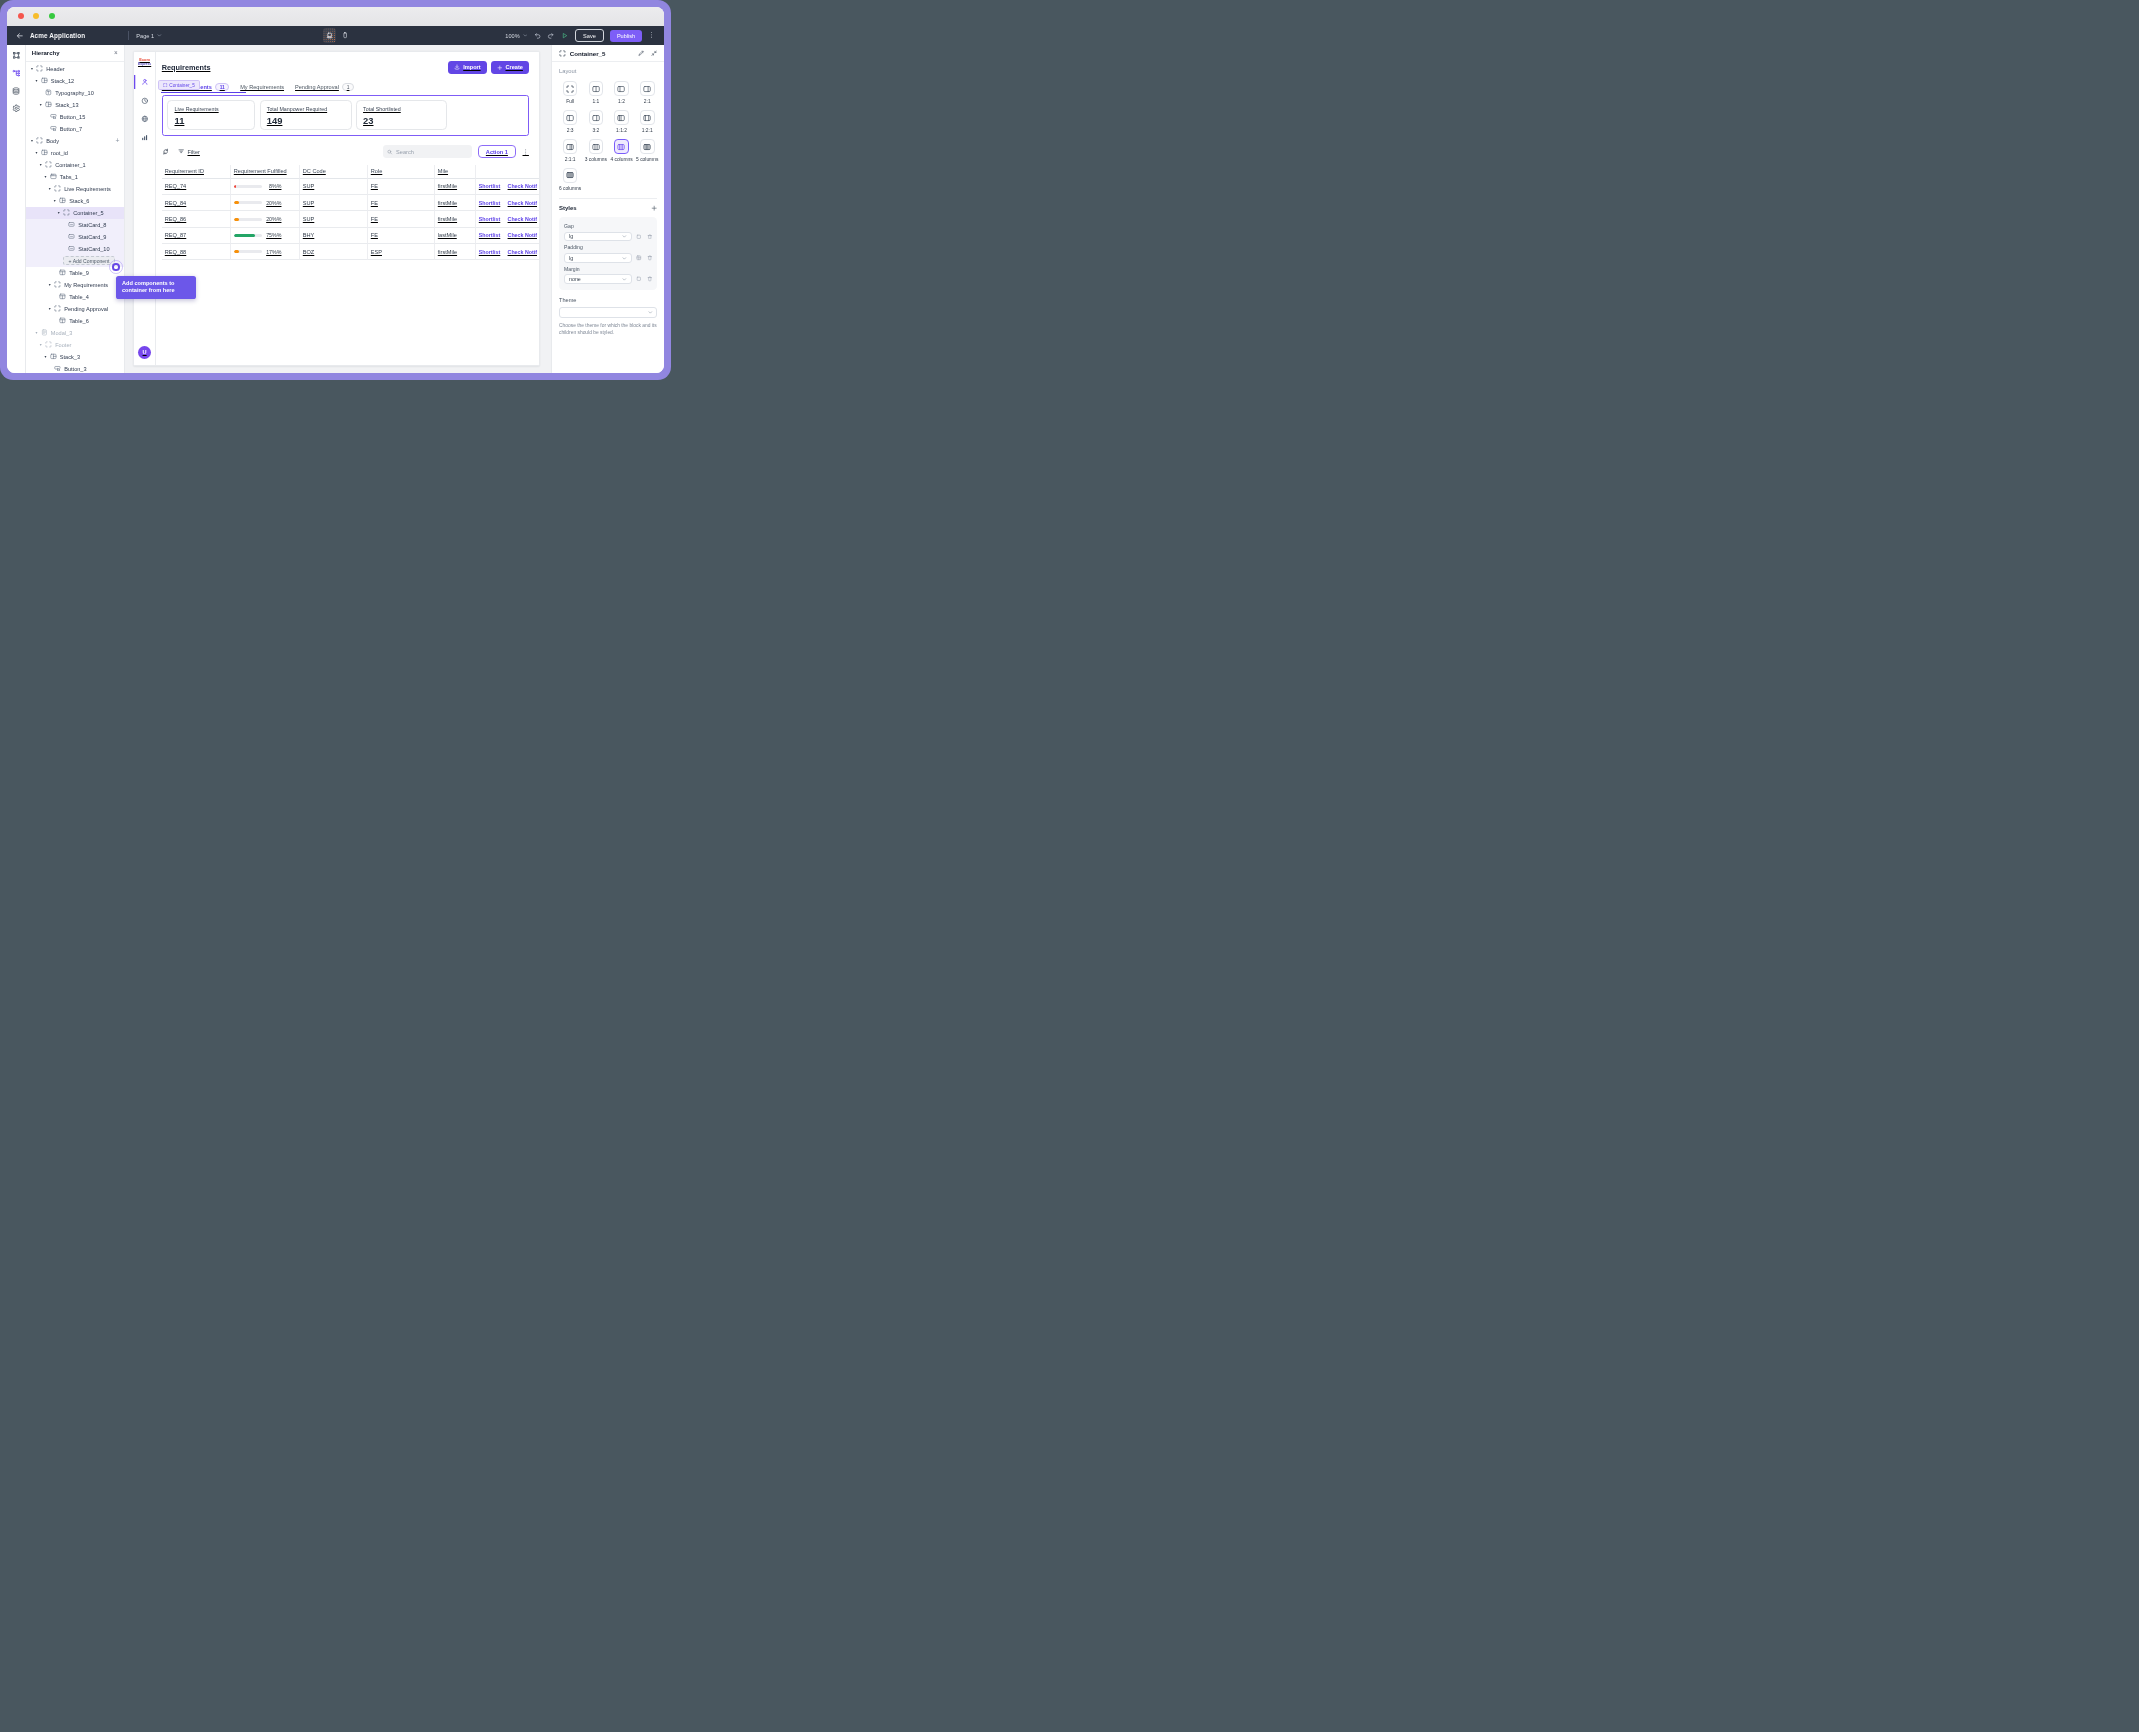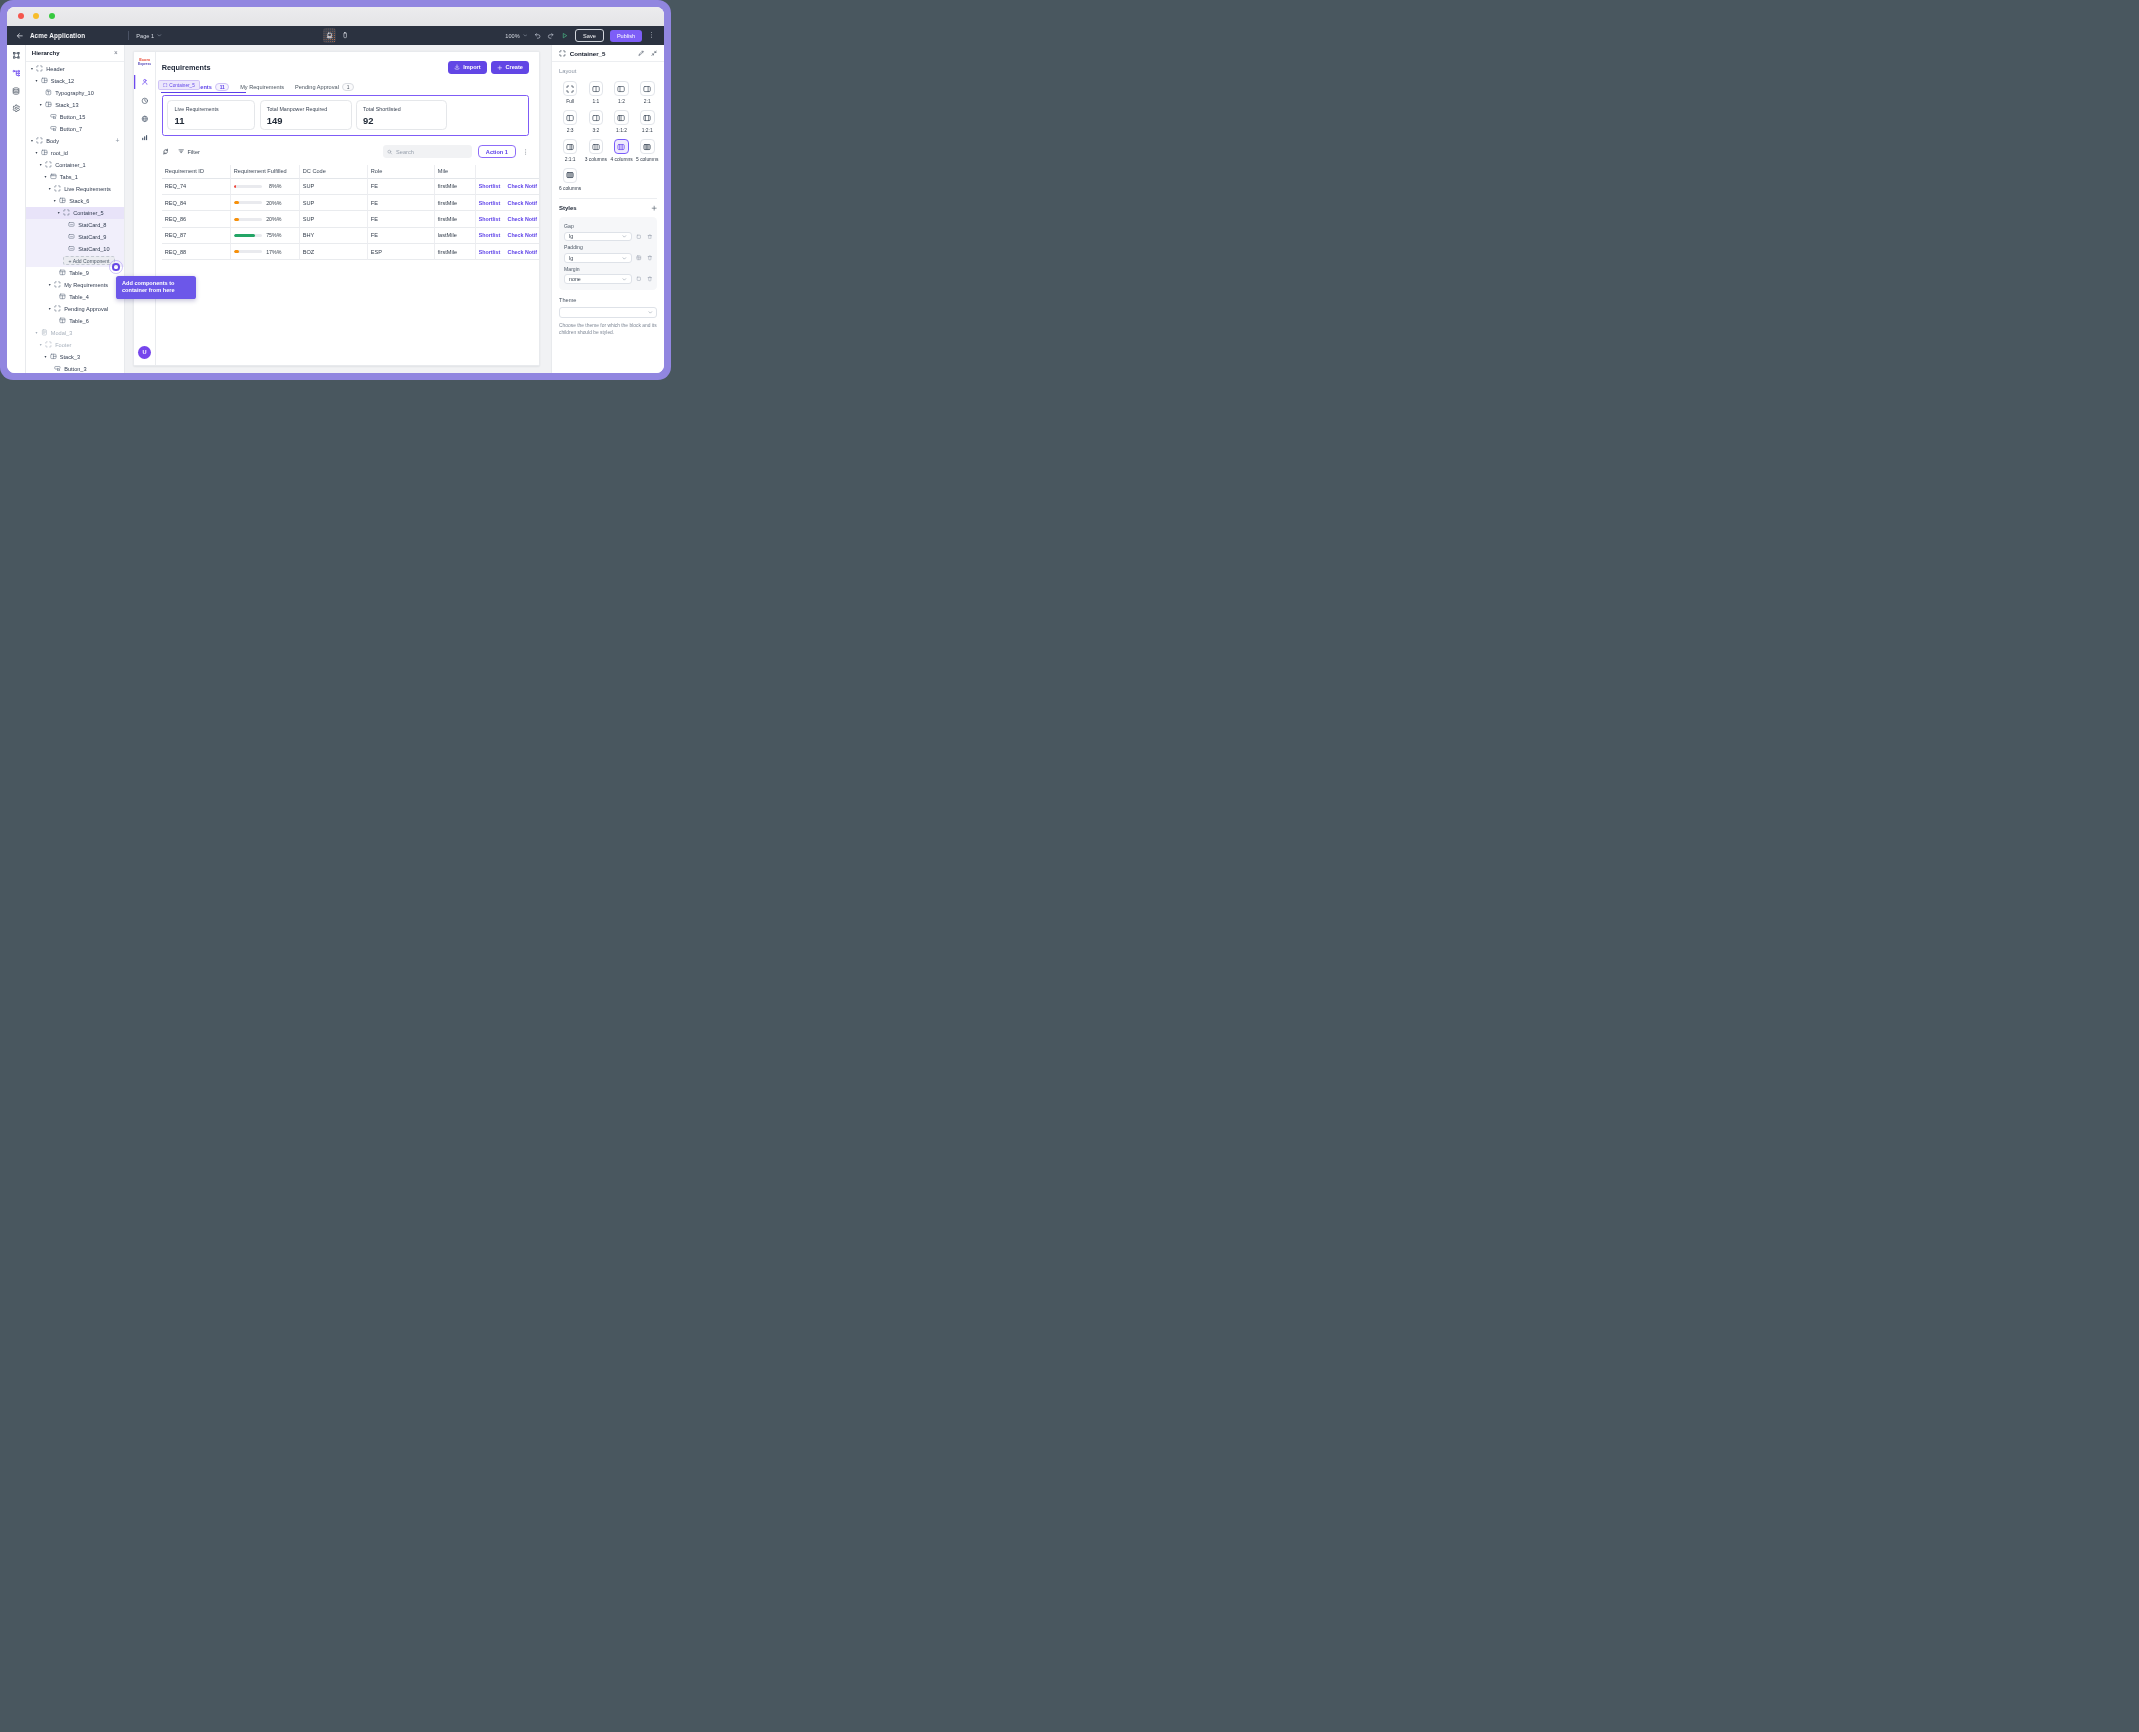--- a/index.html
+++ b/index.html
@@ -47,21 +47,21 @@
   .trow .ticon { width:6.8px; height:6.8px; margin-right:3px; color:#6A7687; flex:0 0 auto; display:flex; }
   .trow.dim, .trow.dim .caret { color:#A7B0BC; }
   .trow.dim .ticon { color:#B3BBC6; }
   .trow.sel-main { background:#E8E3F9; }
   .trow.sel-range { background:#F1EFFB; }
   .trow .rowplus { margin-left:auto; color:#8A94A3; font-size:6.8px; }
   .addbox { flex:1; margin-right:4.3px; height:9.4px; border:0.4px dashed #C4C9D2; border-radius:2.6px; background:#EBECF1; color:#4F5A68; font-size:5.1px; display:flex; align-items:center; justify-content:center; }
 
   
   .canvas { flex:1; background:#F1F2F4; position:relative; min-width:0; }
-  .preview { position:absolute; left:8.6px; right:11px; top:5.1px; bottom:7.7px; background:#fff; border:0.4px solid #E8EAED; border-radius:1.7px; box-shadow:0 0.4px 1.7px rgba(20,24,40,.07); display:flex; overflow:hidden; }
+  .preview { position:absolute; left:8.6px; right:11px; top:5.1px; bottom:7.7px; background:#fff; border:0.4px solid #E8EAED; border-radius:1.7px; box-shadow:0 0.4px 1.7px rgba(20,24,40,.07); display:flex; overflow:hidden;text-decoration:underline; }
   .mini { width:21.4px; border-right:0.4px solid #EAECEF; display:flex; flex-direction:column; align-items:center; padding:6.8px 0 6px; flex:0 0 auto; }
   .logo { text-align:center; line-height:1; margin-bottom:8.6px; }
   .logo .l1 { color:#E8432E; font-weight:800; font-size:3.9px; }
   .logo .l2 { color:#5246B8; font-weight:700; font-size:3.4px; margin-top:0.4px; }
   .mitem { width:100%; height:14.6px; display:flex; align-items:center; justify-content:center; color:#475569; margin-bottom:3.9px; }
   .mitem.active { color:#6D4AEF; box-shadow:inset 1.3px 0 0 #6D4AEF; }
   .avatar { margin-top:auto; width:13px; height:13px; border-radius:50%; background:#7646EC; color:#fff; font-size:5.6px; font-weight:700; display:flex; align-items:center; justify-content:center; }
 
   .content { flex:1; padding:6.8px 10.3px 0 6px; position:relative; min-width:0; }
   .c-head { display:flex; align-items:center; margin-bottom:7.7px; margin-top:2.6px; }
@@ -575,21 +575,21 @@
                 <div class="stat">
                   <div class="sl">Live Requirements</div>
                   <div class="sv">11</div>
                 </div>
                 <div class="stat">
                   <div class="sl">Total Manpower Required</div>
                   <div class="sv">149</div>
                 </div>
                 <div class="stat">
                   <div class="sl">Total Shortlisted</div>
-                  <div class="sv">92</div>
+                  <div class="sv">23</div>
                 </div>
               </div>
 
             <div class="t-toolbar">
               <span class="refresh">
                 <svg viewBox="0 0 16 16" width="7.3" height="7.3" fill="none" stroke="currentColor" stroke-width="1.5" stroke-linecap="round" stroke-linejoin="round">
                     <path d="M4 8a4.5 4.5 0 0 1 8-2.8M12 2.5v2.8H9.2M12 8a4.5 4.5 0 0 1-8 2.8M4 13.5v-2.8h2.8"></path>
                   </svg>
               </span>
               <span class="filterg">

